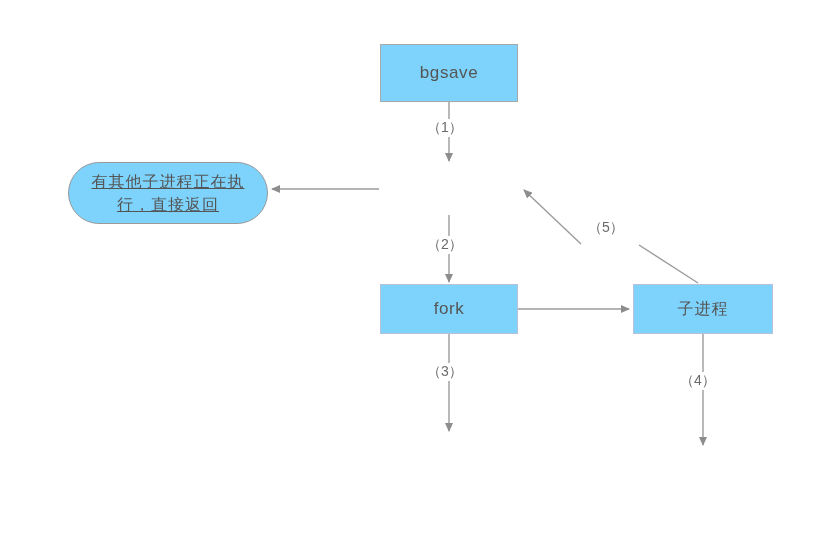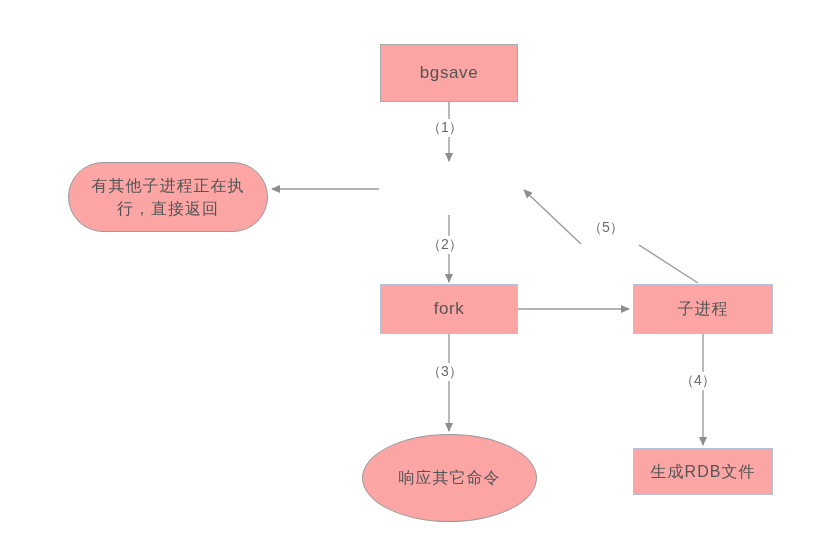--- a/index.html
+++ b/index.html
@@ -30,21 +30,21 @@
     height: 549px;
     pointer-events: none;
   }
   .node {
     position: absolute;
     box-sizing: border-box;
     display: flex;
     align-items: center;
     justify-content: center;
     text-align: center;
-    background: #fca5a5;
+    background: #7dd3fc;
     color: #555555;
     line-height: 1.45;
   }
   .node-rect {
     border: 1px solid #b7c2da;
   }
   .node-rect-gray {
     border: 1px solid #a9a9a9;
   }
   .node-stadium {
@@ -74,21 +74,21 @@
     color: #6b6b6b;
     background: #ffffff;
     padding: 0 3px;
     white-space: nowrap;
     letter-spacing: 0px;
   }
 
   
   #node-bgsave        { left: 380px; top: 44px;  width: 138px; height: 58px; }
   #node-parent        { left: 380px; top: 163px; width: 138px; height: 52px; }
-  #node-other-child   { left: 68px;  top: 162px; width: 200px; height: 70px; }
+  #node-other-child   { left: 68px;  top: 162px; width: 200px; height: 62px; text-decoration: underline; }
   #node-signal        { left: 655px; top: 190px; width: 163px; height: 50px; }
   #node-fork          { left: 380px; top: 284px; width: 138px; height: 50px; }
   #node-child         { left: 633px; top: 284px; width: 140px; height: 50px; text-align: right; }
   #node-respond       { left: 362px; top: 434px; width: 175px; height: 88px; }
   #node-rdb           { left: 633px; top: 448px; width: 140px; height: 47px; }
 
   
   #edge-label-1 { left: 424px; top: 119px; }
   #edge-label-2 { left: 424px; top: 236px; }
   #edge-label-3 { left: 424px; top: 363px; }
@@ -135,27 +135,21 @@
 
 
   <div class="node node-rect" id="node-fork">
     <span class="node-label label-latin">fork</span>
   </div>
 
   <div class="node node-rect" id="node-child">
     <span class="node-label label-cjk">子进程</span>
   </div>
 
-  <div class="node node-ellipse" id="node-respond">
-    <span class="node-label label-cjk">响应其它命令</span>
-  </div>
 
-  <div class="node node-rect" id="node-rdb">
-    <span class="node-label label-cjk">生成RDB文件</span>
-  </div>
 
   <span class="edge-label" id="edge-label-1">（1）</span>
   <span class="edge-label" id="edge-label-2">（2）</span>
   <span class="edge-label" id="edge-label-3">（3）</span>
   <span class="edge-label" id="edge-label-4">（4）</span>
   <span class="edge-label" id="edge-label-5">（5）</span>
 
 </div>
 
 </body></html>

